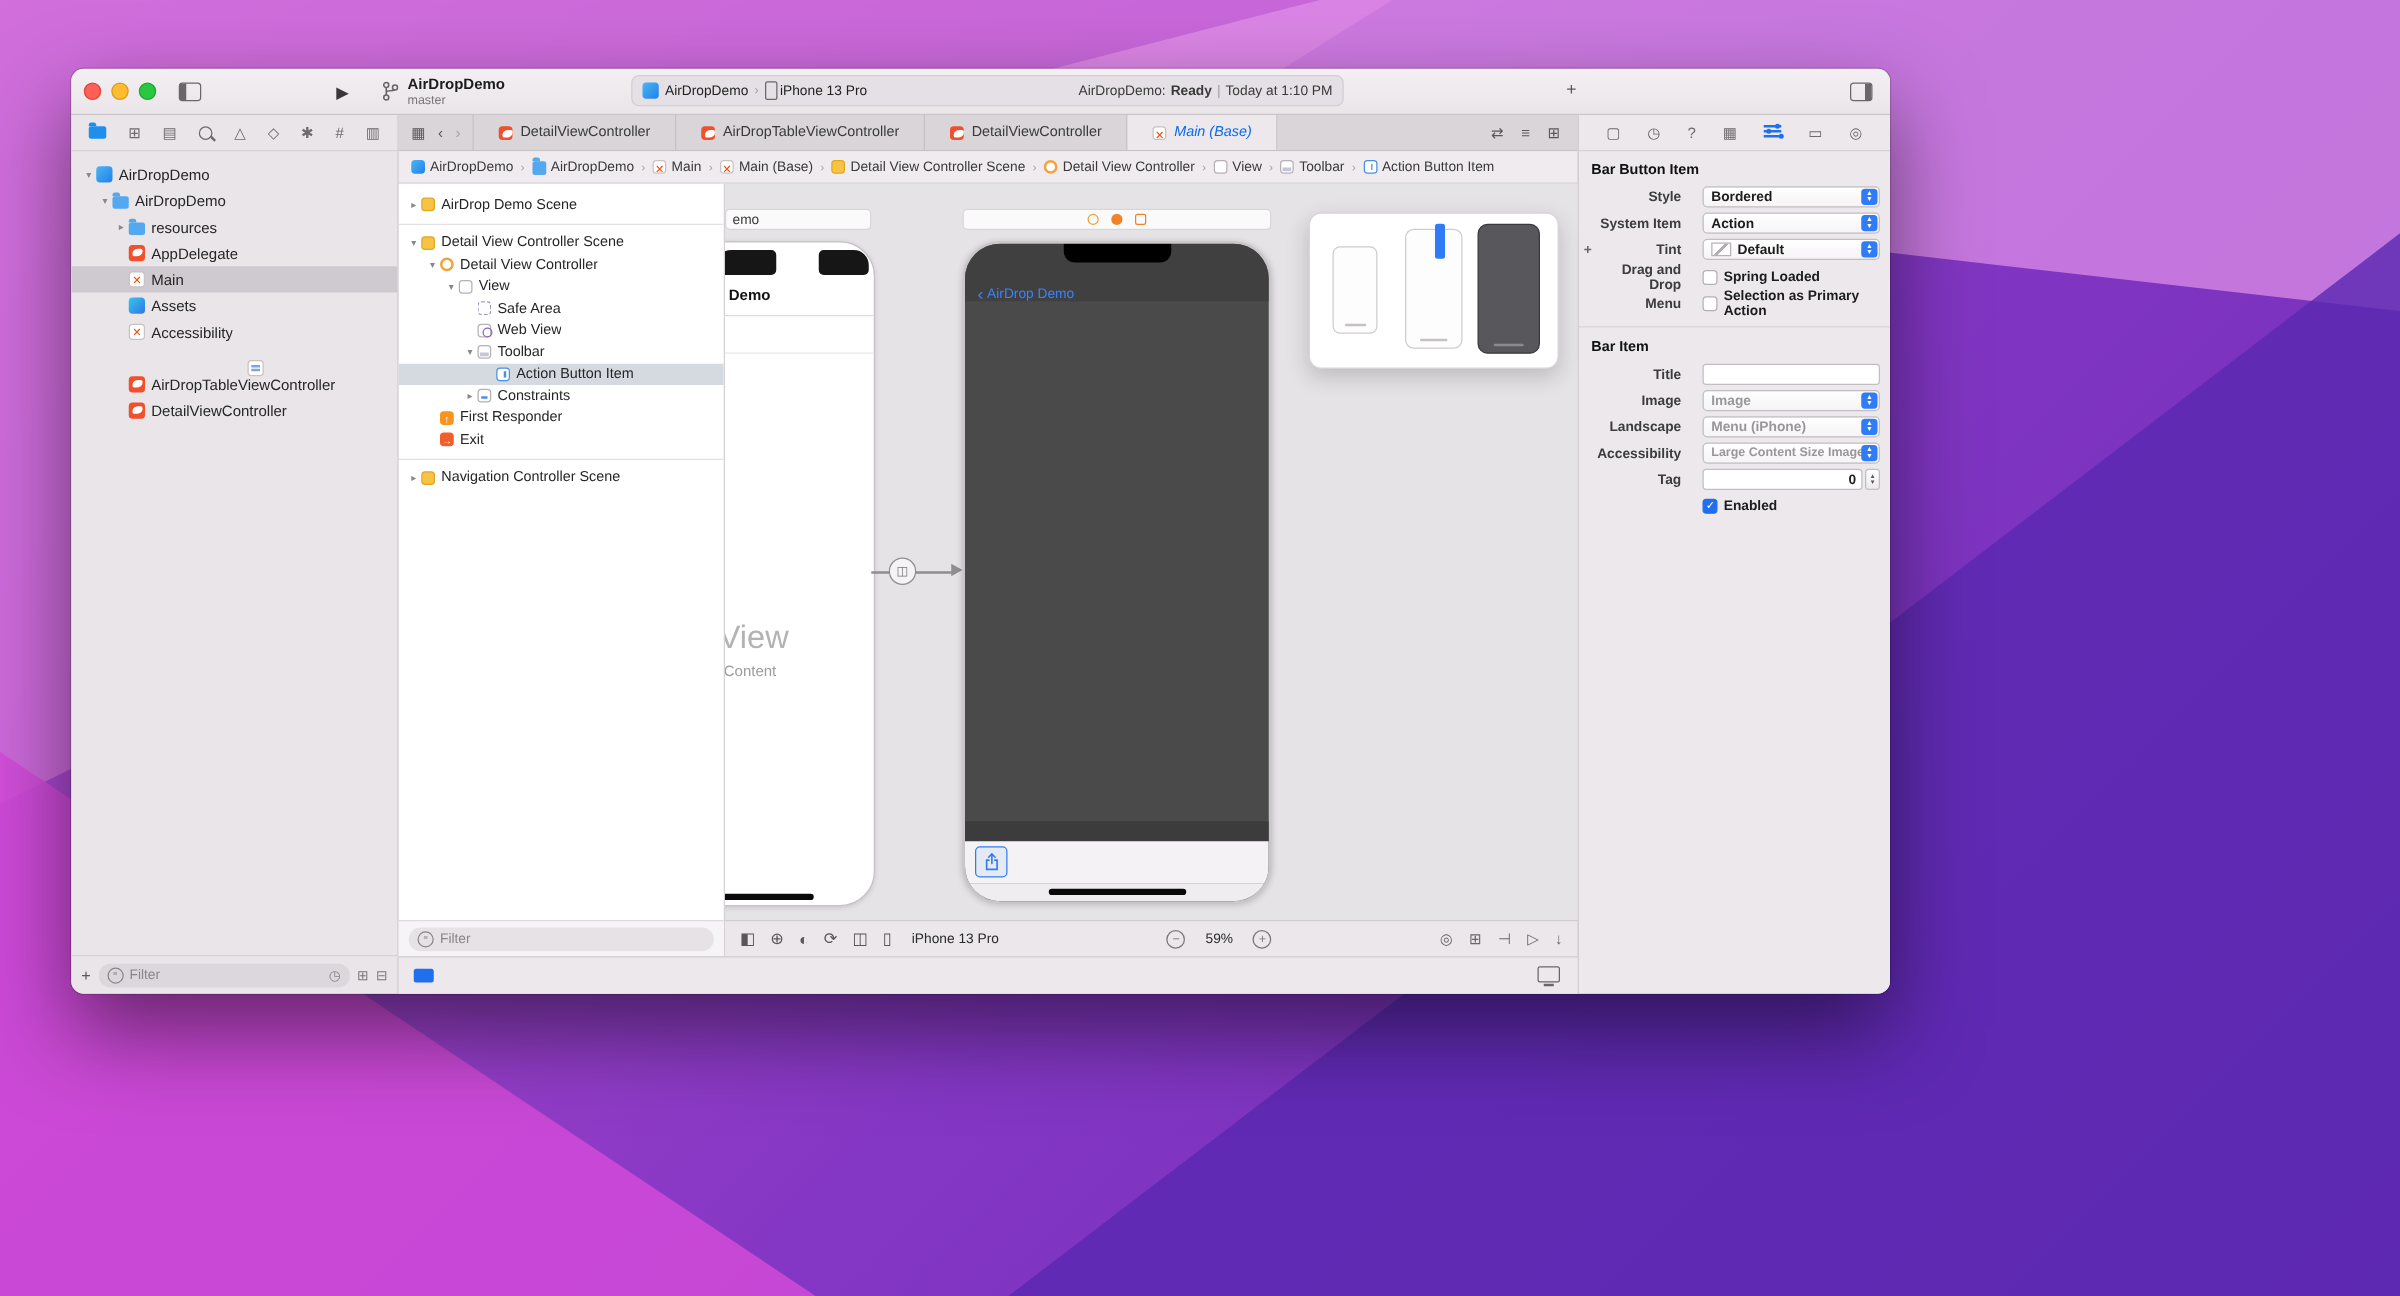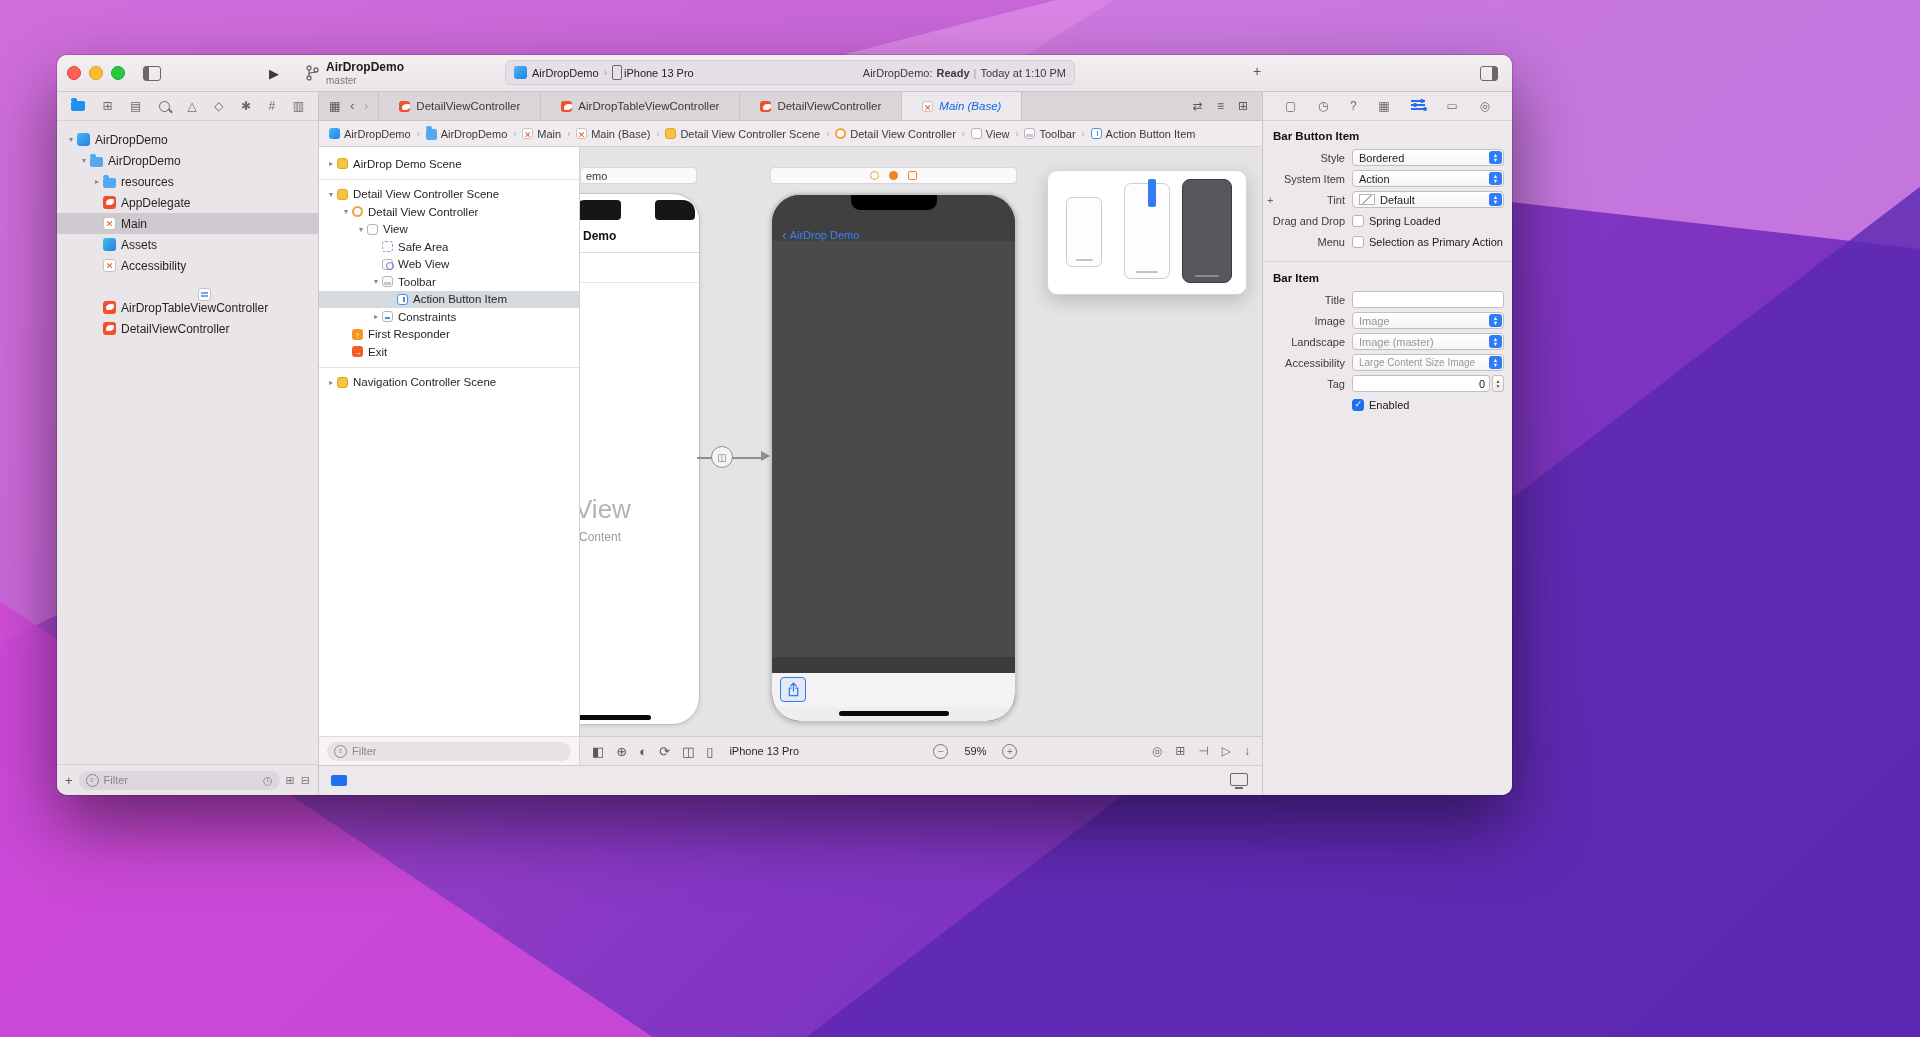--- a/index.html
+++ b/index.html
@@ -161,21 +161,21 @@
     justify-content:space-between;padding:0 22px;color:#6e6a6e;font-size:12px;}
   .istrip-icon.active{color:#1f6fee;}
   .sliders{display:inline-block;position:relative;width:14px;height:11px;}
   .sliders::before{content:"";position:absolute;left:0;right:0;top:1px;height:1.5px;background:#1f6fee;
     box-shadow:0 4px 0 #1f6fee,0 8px 0 #1f6fee;}
   .sliders::after{content:"";position:absolute;width:4px;height:4px;border-radius:50%;background:#1f6fee;top:0;left:9px;
     box-shadow:-7px 4px 0 #1f6fee,3px 8px 0 #1f6fee;}
   .insp-body{flex:1;overflow:hidden;font-size:11px;}
   .insp-header{font-weight:bold;font-size:11.5px;color:#111;padding:9px 10px 5px 10px;}
   .insp-header.second{border-top:1px solid #d8d4d8;margin-top:9px;padding-top:10px;}
-  .insp-row{display:grid;grid-template-columns:76px 1fr;gap:7px;align-items:center;height:21px;padding:0 8px 0 6px;position:relative;}
+  .insp-row{display:grid;grid-template-columns:76px 1fr;gap:17px;align-items:center;height:21px;padding:0 8px 0 6px;position:relative;font-weight:bold;}
   .insp-row .lbl{text-align:right;color:#3c3c3c;}
   .popup{position:relative;height:17px;border:1px solid #c2bec2;border-radius:4px;background:linear-gradient(#fff,#f6f4f6);
     display:flex;align-items:center;padding:0 18px 0 6px;box-sizing:border-box;color:#1c1c1c;overflow:hidden;white-space:nowrap;}
   .popup .chev{position:absolute;right:1px;top:1px;bottom:1px;width:13px;background:#2f7cf6;border-radius:3px;
     display:flex;flex-direction:column;align-items:center;justify-content:center;color:#fff;}
   .popup .chev i{font-style:normal;font-size:5.5px;line-height:4.5px;}
   .popup .ph{color:#9a969a;}
   .tfield{height:17px;border:1px solid #c2bec2;border-radius:3px;background:#fff;box-sizing:border-box;
     display:flex;align-items:center;padding:0 4px;color:#1c1c1c;}
   .swatch{width:14px;height:9px;border:1px solid #b5b1b5;margin-right:5px;flex:0 0 14px;
@@ -674,21 +674,21 @@
               <span class="chev">
                   <i>▲</i>
                   <i>▼</i>
                 </span>
             </span>
           </div>
 
           <div class="insp-row">
             <span class="lbl">Landscape</span>
             <span class="popup">
-              <span class="ph">Image (master)</span>
+              <span class="ph">Menu (iPhone)</span>
               <span class="chev">
                   <i>▲</i>
                   <i>▼</i>
                 </span>
             </span>
           </div>
 
           <div class="insp-row">
             <span class="lbl">Accessibility</span>
             <span class="popup">

